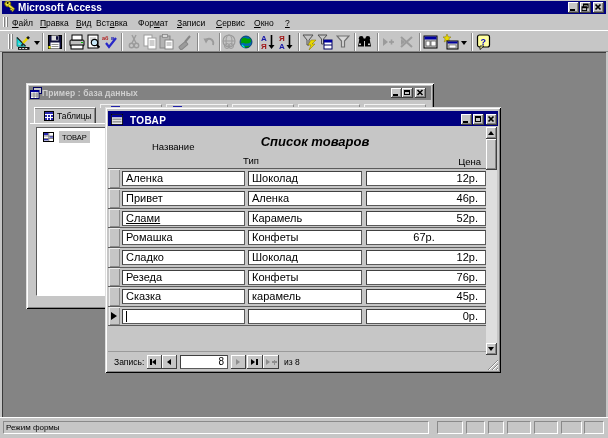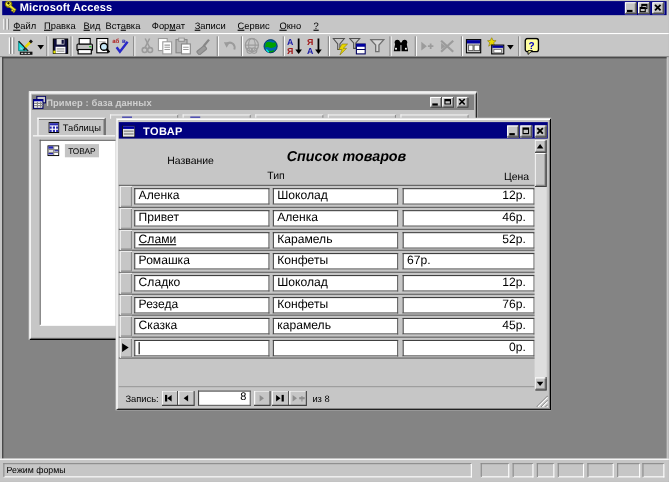--- a/index.html
+++ b/index.html
@@ -337,21 +337,21 @@
     <div class="abs tbx" style="left:122px;top:191px;width:123px;height:15px;">Привет</div>
     <div class="abs tbx" style="left:248px;top:191px;width:114px;height:15px;">Аленка</div>
     <div class="abs tbx" style="left:366px;top:191px;width:120px;height:15px;text-align:right;padding-right:7px;">46р.</div>
     <div class="abs recsel" style="top:209px;height:18px;"></div>
     <div class="abs tbx" style="left:122px;top:211px;width:123px;height:15px;text-decoration:underline;">Слами</div>
     <div class="abs tbx" style="left:248px;top:211px;width:114px;height:15px;">Карамель</div>
     <div class="abs tbx" style="left:366px;top:211px;width:120px;height:15px;text-align:right;padding-right:7px;">52р.</div>
     <div class="abs recsel" style="top:228px;height:19px;"></div>
     <div class="abs tbx" style="left:122px;top:230px;width:123px;height:15px;">Ромашка</div>
     <div class="abs tbx" style="left:248px;top:230px;width:114px;height:15px;">Конфеты</div>
-    <div class="abs tbx" style="left:366px;top:230px;width:120px;height:15px;text-align:left;padding-right:7px;">67р.</div>
+    <div class="abs tbx" style="left:366px;top:230px;width:120px;height:15px;text-align:center;padding-right:7px;">67р.</div>
     <div class="abs recsel" style="top:248px;height:19px;"></div>
     <div class="abs tbx" style="left:122px;top:250px;width:123px;height:15px;">Сладко</div>
     <div class="abs tbx" style="left:248px;top:250px;width:114px;height:15px;">Шоколад</div>
     <div class="abs tbx" style="left:366px;top:250px;width:120px;height:15px;text-align:right;padding-right:7px;">12р.</div>
     <div class="abs recsel" style="top:268px;height:18px;"></div>
     <div class="abs tbx" style="left:122px;top:270px;width:123px;height:15px;">Резеда</div>
     <div class="abs tbx" style="left:248px;top:270px;width:114px;height:15px;">Конфеты</div>
     <div class="abs tbx" style="left:366px;top:270px;width:120px;height:15px;text-align:right;padding-right:7px;">76р.</div>
     <div class="abs recsel" style="top:287px;height:19px;"></div>
     <div class="abs tbx" style="left:122px;top:289px;width:123px;height:15px;">Сказка</div>

